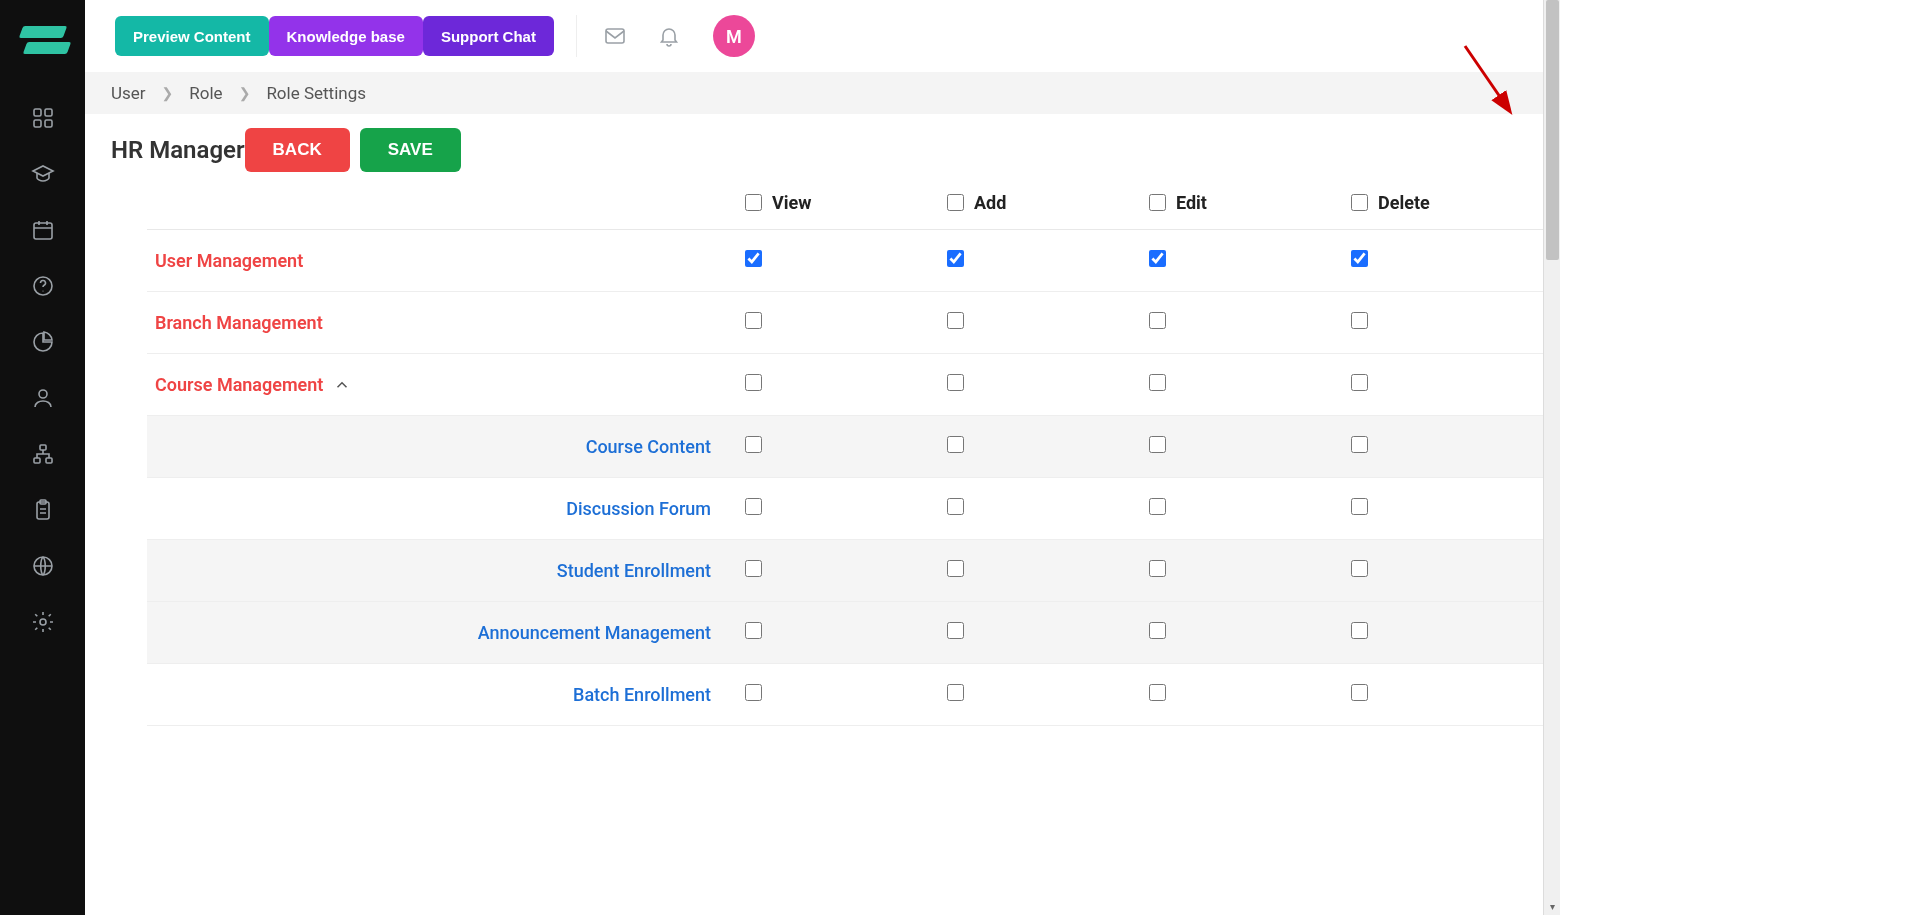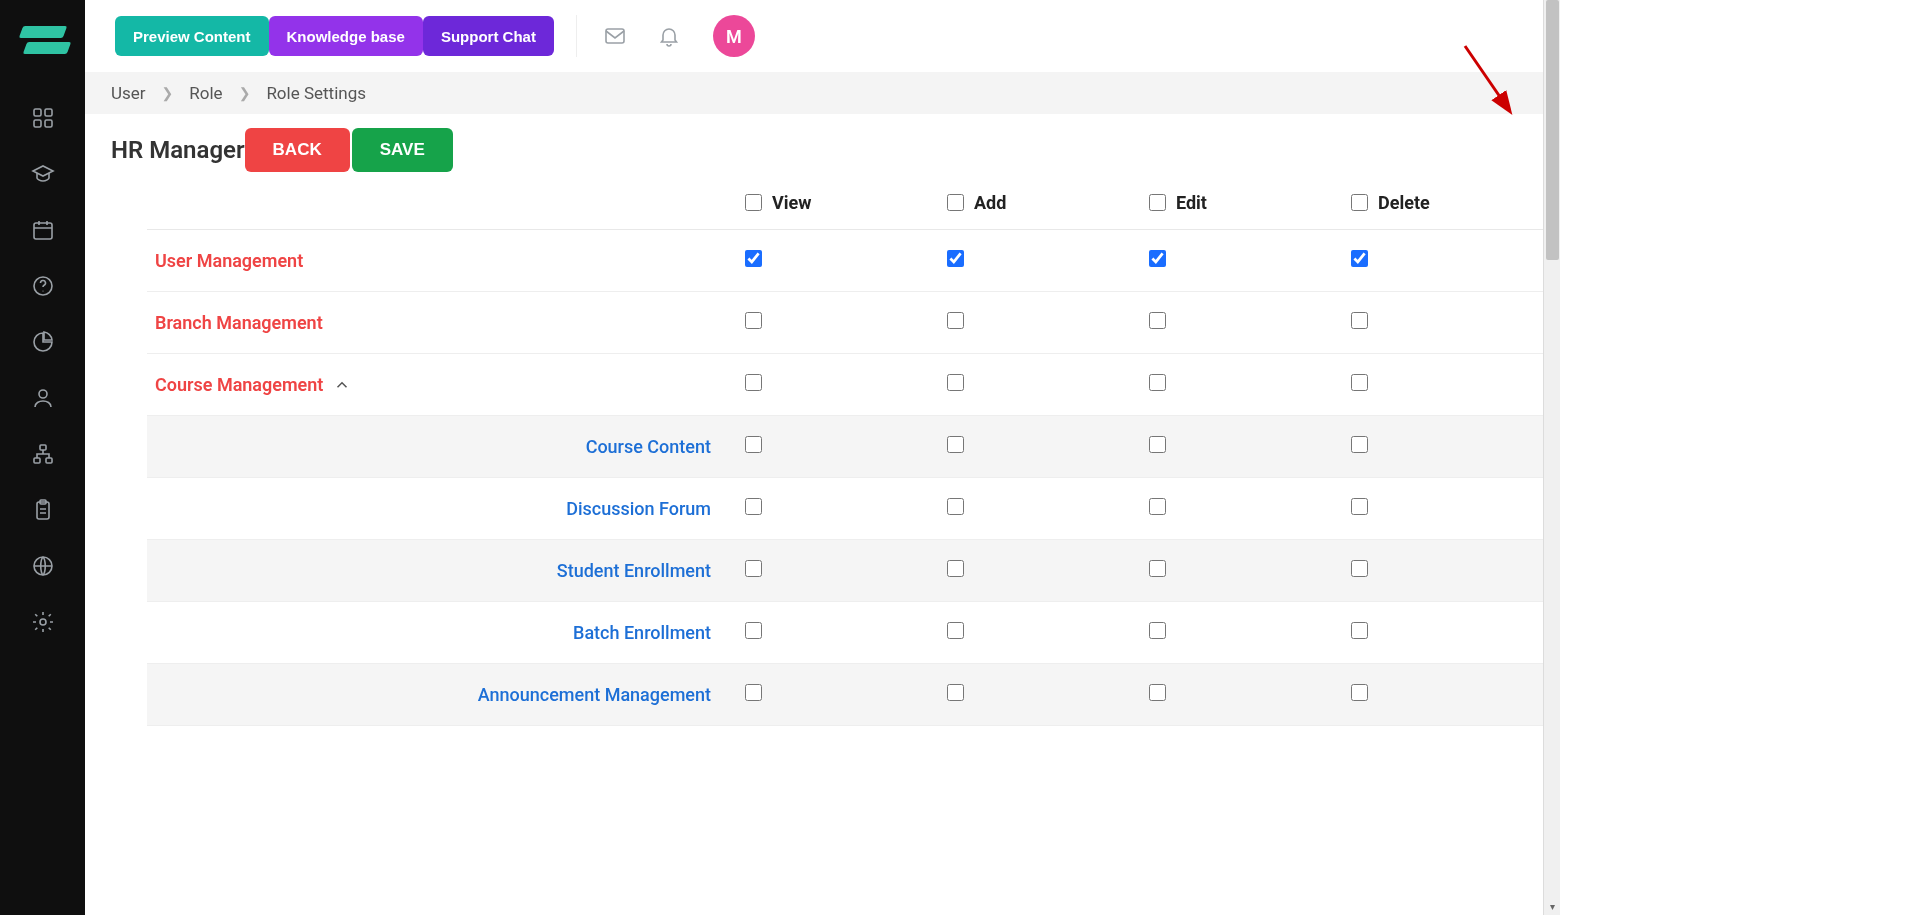--- a/index.html
+++ b/index.html
@@ -31,21 +31,21 @@
   .avatar { width:42px; height:42px; border-radius:50%; background:#ec4899; color:#fff; display:flex; align-items:center; justify-content:center; font-weight:600; font-size:18px; margin-left:6px; cursor:pointer; }
 
   
   .breadcrumb { height:42px; background:#f4f4f4; display:flex; align-items:center; padding:0 26px; gap:16px; font-size:17px; color:#555; }
   .breadcrumb a { color:#555; text-decoration:none; cursor:pointer; }
   .crumb-sep { color:#aaa; font-size:14px; }
 
   
   .page-header { display:flex; align-items:center; justify-content:flex-start; padding:14px 26px 10px; }
   .page-header h1 { font-size:24px; font-weight:600; color:#333; }
-  .head-btns { display:flex; gap:2px; }
+  .head-btns { display:flex; gap:10px; }
   .btn { height:44px; padding:0 28px; border:none; border-radius:6px; font-size:17px; font-weight:700; color:#fff; cursor:pointer; }
   .btn-red { background:#ef4444; }
   .btn-green { background:#16a34a; }
 
   
   .table-wrap { padding:0 14px 14px;margin-left:48px; }
   table { width:100%; border-collapse:collapse; table-layout:fixed; }
   thead th { text-align:left; font-size:18px; font-weight:700; padding:10px 8px 16px; border-bottom:1px solid #e8e8e8; white-space:nowrap; }
   th .hdr { display:flex; align-items:center; gap:10px; }
   tbody tr { border-bottom:1px solid #eee; }
@@ -278,29 +278,29 @@
             <td><input type="checkbox" style=""></td>
             <td><input type="checkbox" style=""></td>
           </tr>
           <tr class="sub-row shade">
             <td class="sub-label">Student Enrollment</td>
             <td><input type="checkbox" style=""></td>
             <td><input type="checkbox" style=""></td>
             <td><input type="checkbox" style=""></td>
             <td><input type="checkbox" style=""></td>
           </tr>
+          <tr class="sub-row shade">
+            <td class="sub-label">Announcement Management</td>
+            <td><input type="checkbox" style=""></td>
+            <td><input type="checkbox" style=""></td>
+            <td><input type="checkbox" style=""></td>
+            <td><input type="checkbox" style=""></td>
+          </tr>
           <tr class="sub-row">
             <td class="sub-label">Batch Enrollment</td>
-            <td><input type="checkbox" style=""></td>
-            <td><input type="checkbox" style=""></td>
-            <td><input type="checkbox" style=""></td>
-            <td><input type="checkbox" style=""></td>
-          </tr>
-          <tr class="sub-row shade">
-            <td class="sub-label">Announcement Management</td>
             <td><input type="checkbox" style=""></td>
             <td><input type="checkbox" style=""></td>
             <td><input type="checkbox" style=""></td>
             <td><input type="checkbox" style=""></td>
           </tr>
         </tbody>
       </table>
     </div>
 
     <svg class="arrow-overlay" width="70" height="90">

